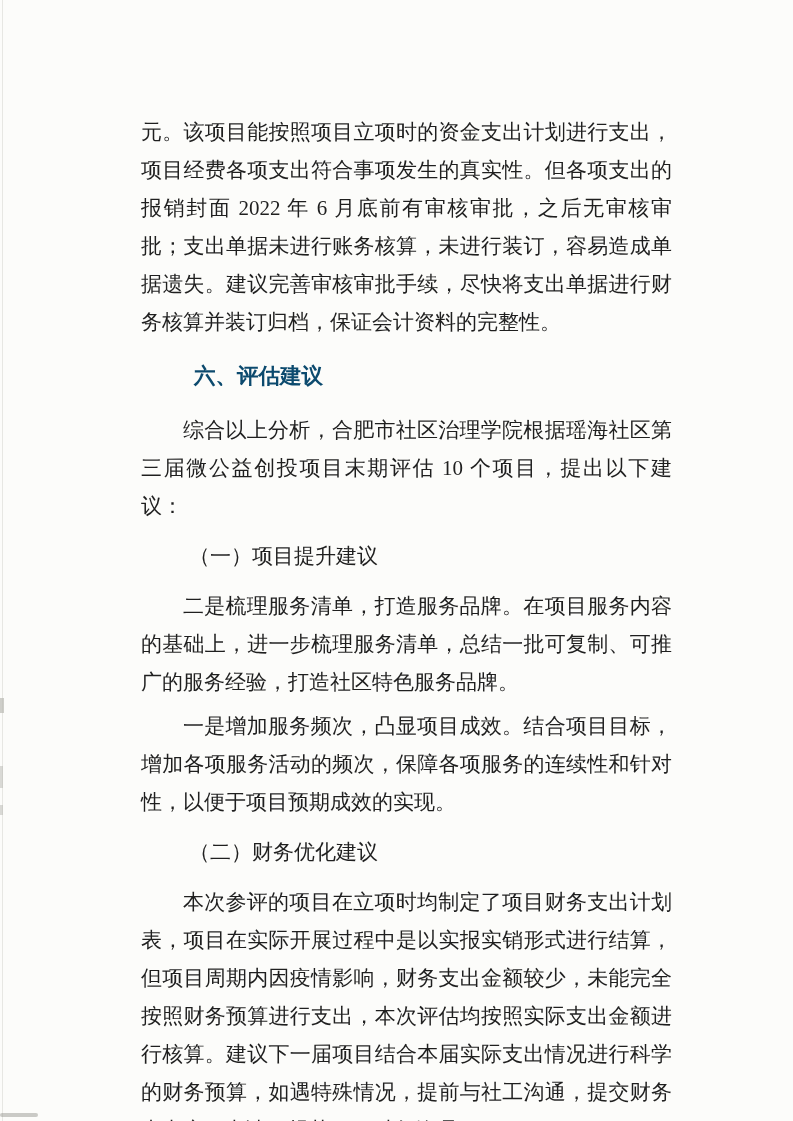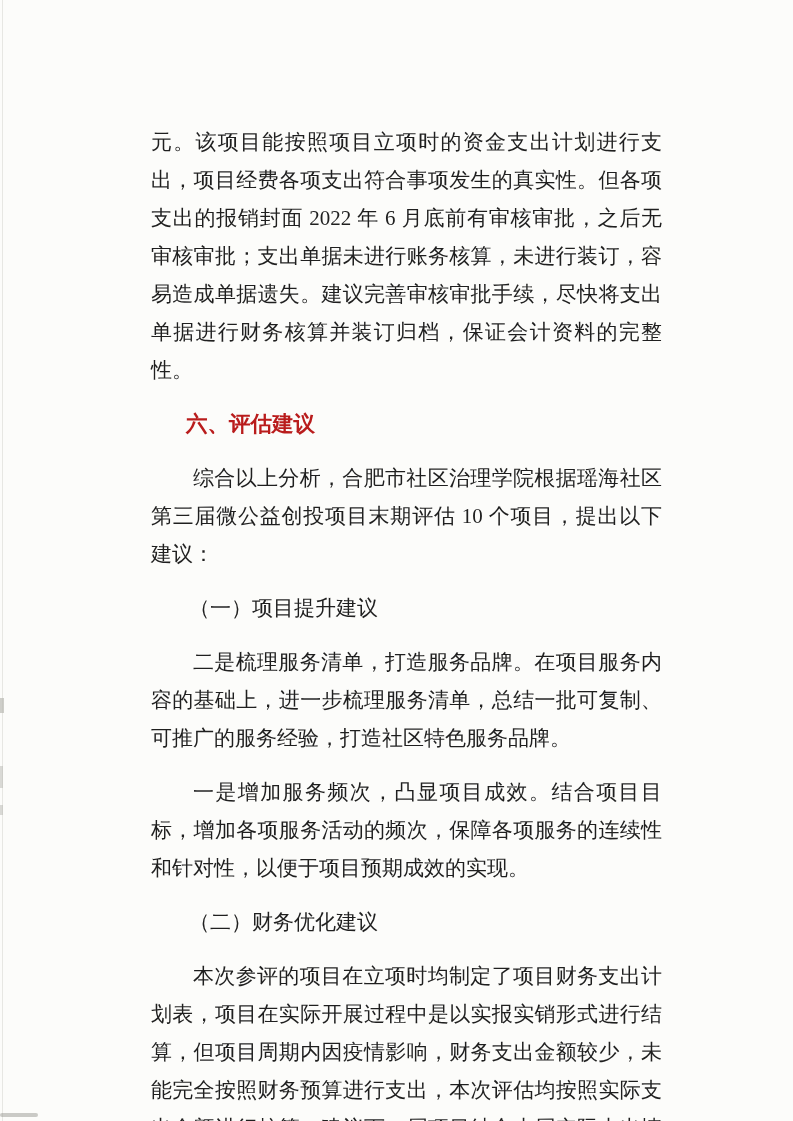--- a/index.html
+++ b/index.html
@@ -46,33 +46,33 @@
     position: absolute;
     left: 135px;
     top: 107px;
     width: 543px;
     font-size: 21px;
     line-height: 38px;
     color: #1f1f1f;
     text-align: justify;
   }
   .para {
-    margin: 16px;
+    margin: 6px;
     text-indent: 2em;
   }
   .para.no-indent {
     text-indent: 0;
   }
   .heading-main {
-    margin: 8px;
+    margin: 16px;
     font-family: "Liberation Sans", "DejaVu Sans", sans-serif;
     font-weight: 700;
     font-size: 21.5px;
     line-height: 38px;
-    color: #b91c1c;
+    color: #0c4a6e;
     text-indent: 2em;
   }
   .heading-sub {
     margin: 12px;
     font-weight: 400;
     font-size: 21px;
     line-height: 38px;
     color: #1f1f1f;
     text-indent: 2em;
   }

